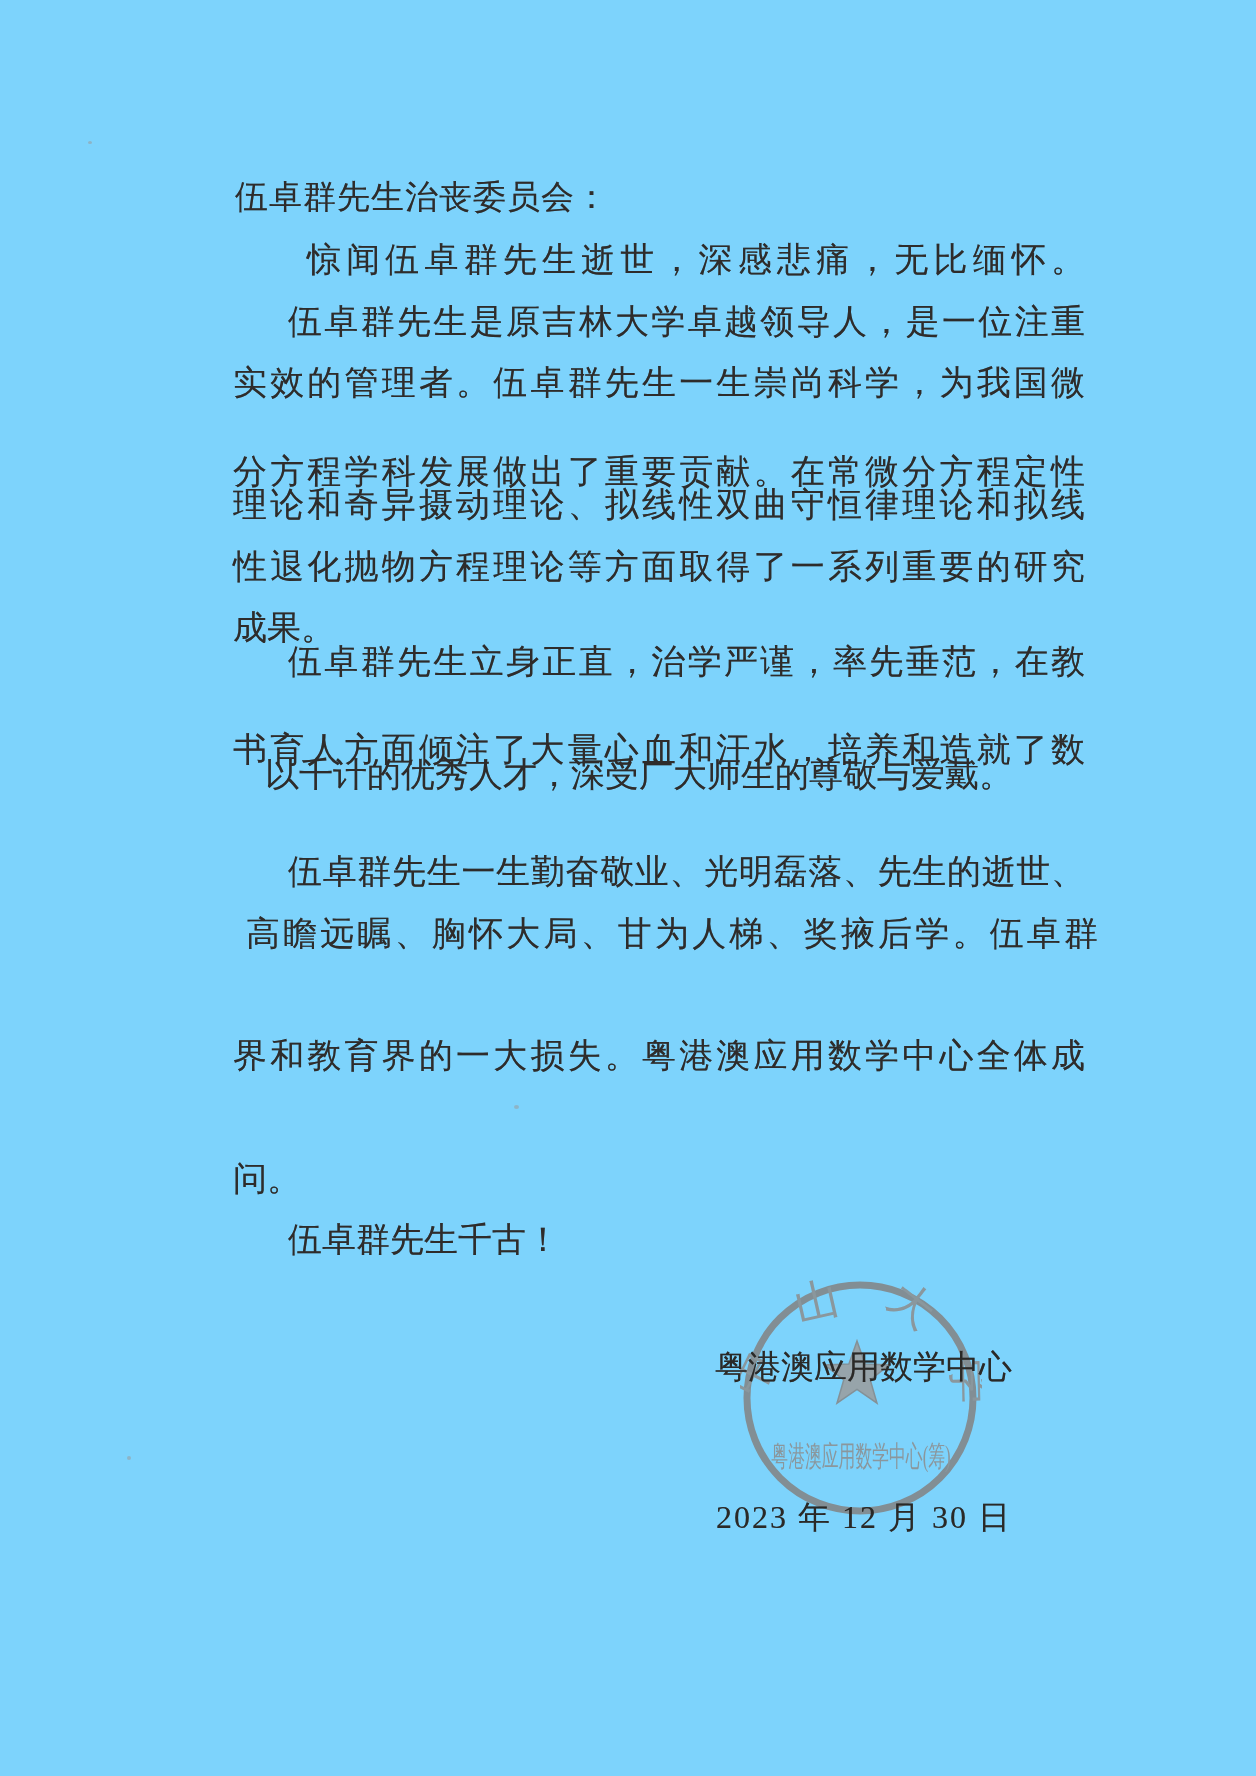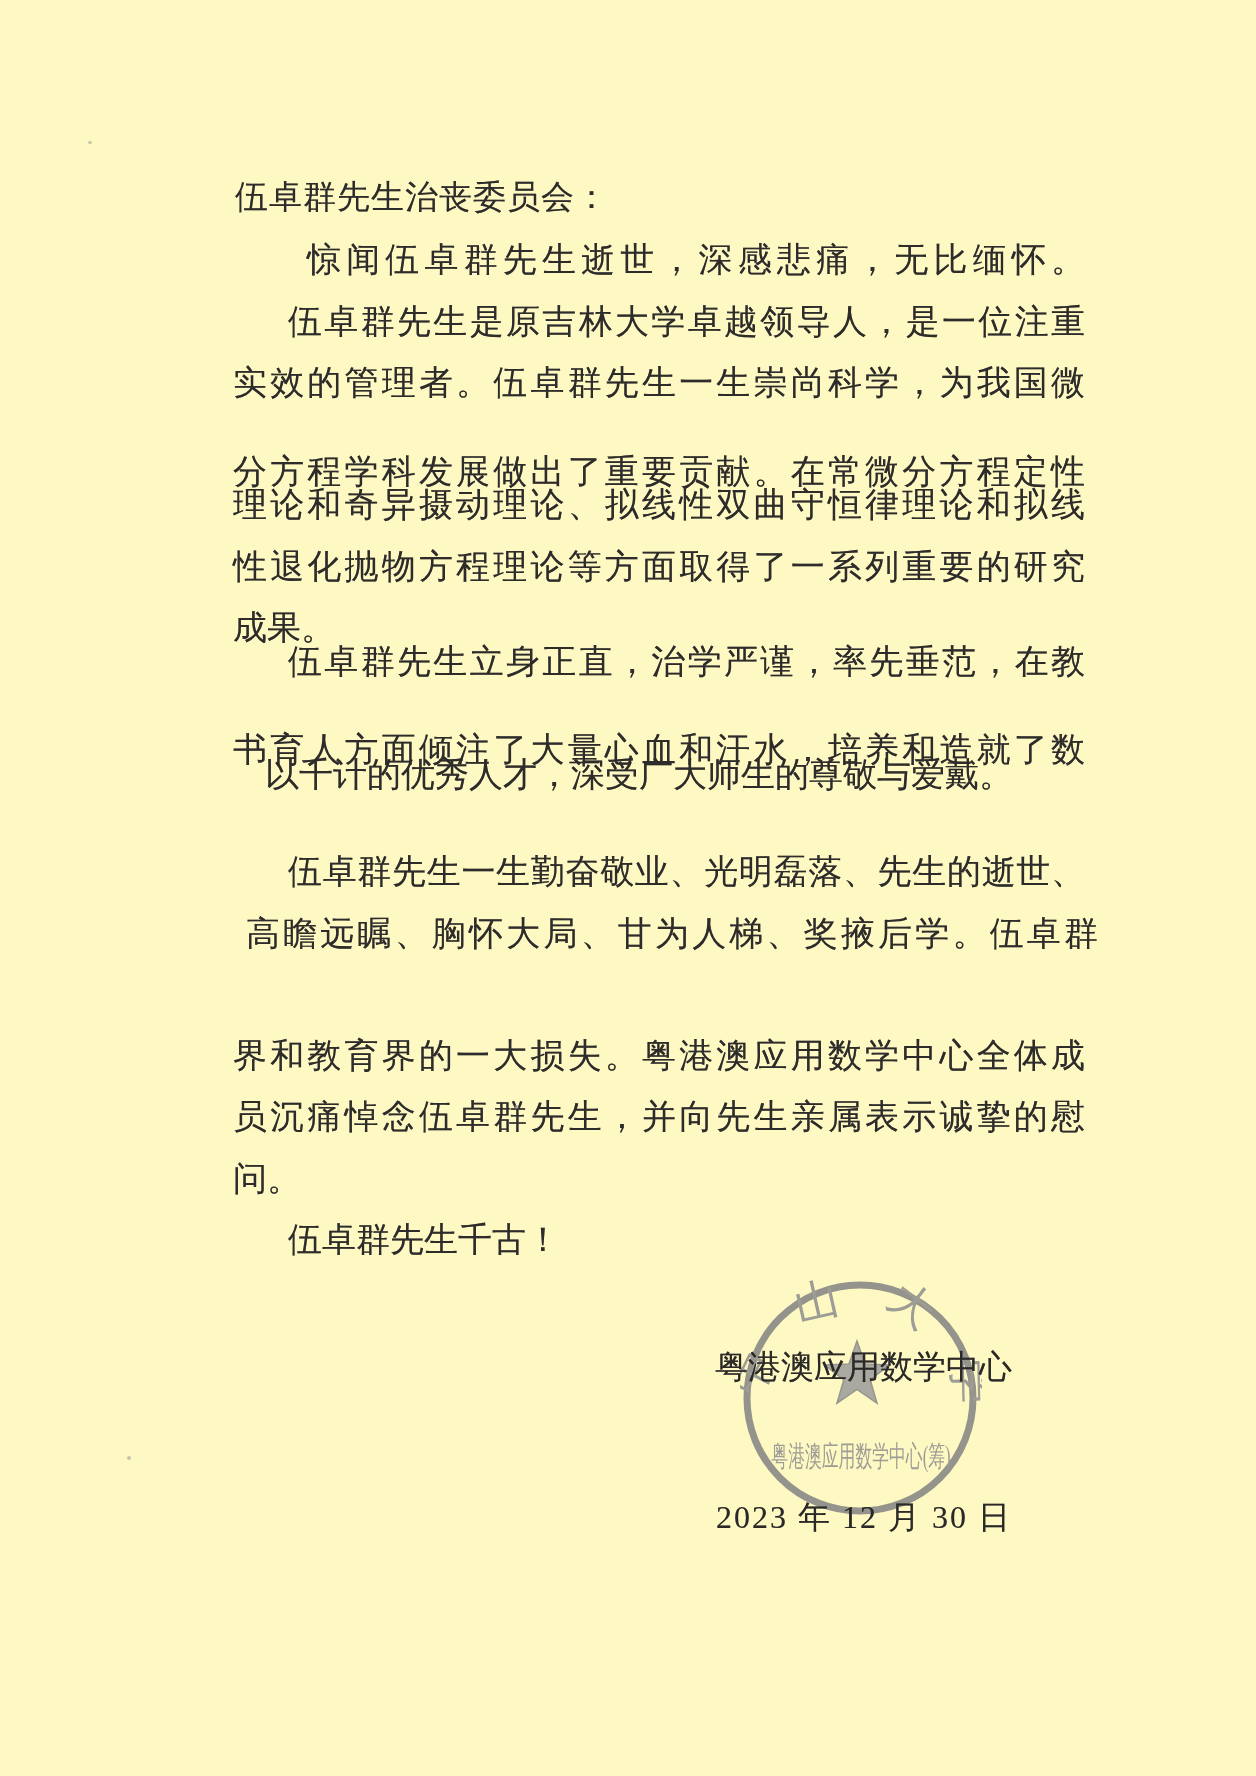--- a/index.html
+++ b/index.html
@@ -1,20 +1,20 @@
 <!DOCTYPE html>
 <html><head>
 <meta charset="utf-8">
 <style>
   html,body{margin:0;padding:0;background:#e8e8e8;}
   .page{
     position:relative;
     width:1256px;height:1776px;
     margin:0 auto;
-    background:#fef9c3;
+    background:#7dd3fc;
     overflow:hidden;
     font-family:"Liberation Serif","DejaVu Serif",serif;
     color:#2e2c2b;
   }
   .line{
     position:absolute;
     font-size:34px;
     line-height:44px;
     letter-spacing:0px;
     white-space:nowrap;
@@ -62,21 +62,20 @@
   <div class="line just" style="left:233px;top:422px;width:852px;margin-top:28px;">分方程学科发展做出了重要贡献。在常微分方程定性</div>
   <div class="line just" style="left:233px;top:483px;width:852px;">理论和奇异摄动理论、拟线性双曲守恒律理论和拟线</div>
   <div class="line just" style="left:233px;top:545px;width:852px;">性退化抛物方程理论等方面取得了一系列重要的研究</div>
   <div class="line" style="left:233px;top:606px;">成果。</div>
   <div class="line just" style="left:288px;top:640px;width:797px;">伍卓群先生立身正直，治学严谨，率先垂范，在教</div>
   <div class="line just" style="left:233px;top:728px;width:852px;">书育人方面倾注了大量心血和汗水，培养和造就了数</div>
   <div class="line" style="left:233px;top:753px;margin-left:32px;">以千计的优秀人才，深受广大师生的尊敬与爱戴。</div>
   <div class="line just" style="left:288px;top:850px;width:797px;">伍卓群先生一生勤奋敬业、光明磊落、先生的逝世、</div>
   <div class="line just" style="left:246px;top:912px;width:852px;">高瞻远瞩、胸怀大局、甘为人梯、奖掖后学。伍卓群</div>
   <div class="line just" style="left:233px;top:1034px;width:852px;">界和教育界的一大损失。粤港澳应用数学中心全体成</div>
-  <div class="line just" style="left:233px;top:1095px;width:852px;">员沉痛悼念伍卓群先生，并向先生亲属表示诚挚的慰</div>
   <div class="line" style="left:233px;top:1157px;">问。</div>
   <div class="line" style="left:288px;top:1218px;">伍卓群先生千古！</div>
 
   <svg class="seal" viewBox="0 0 242 246" aria-hidden="true">
     <circle cx="120" cy="122" r="113" fill="none" stroke="#838383" stroke-width="7"></circle>
     <path id="sealTopArc" d="M 25,128 A 95,95 0 1 1 215,128" fill="none"></path>
     <text font-size="44" fill="#8d8d8d" letter-spacing="40" font-family="Liberation Serif, DejaVu Serif, serif">
       <textPath href="#sealTopArc" startOffset="2">中山大学</textPath>
     </text>
     <polygon fill="#9c9c9c" stroke="#868686" stroke-width="1.5" points="117,65 125.1,88.1 149.3,88.9 130.2,103.8 137,127.2 117,113.5 97,127.2 103.8,103.8 84.7,88.9 108.9,88.1"></polygon>

